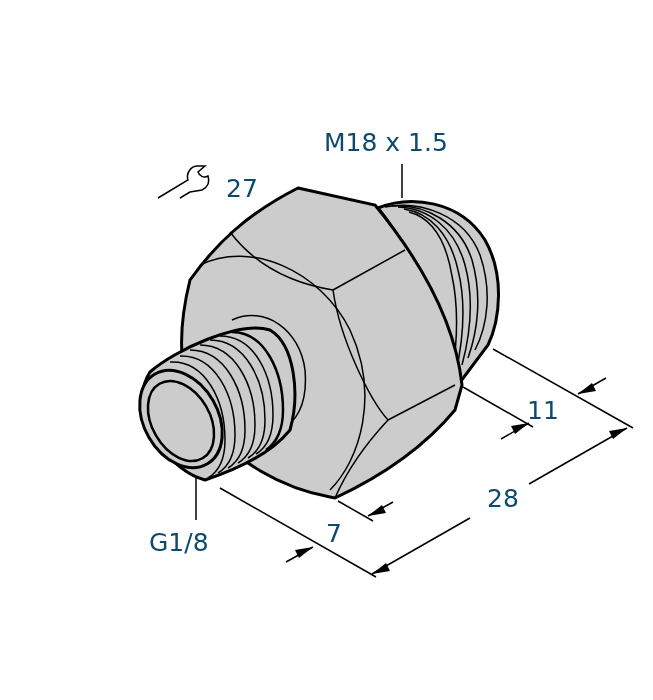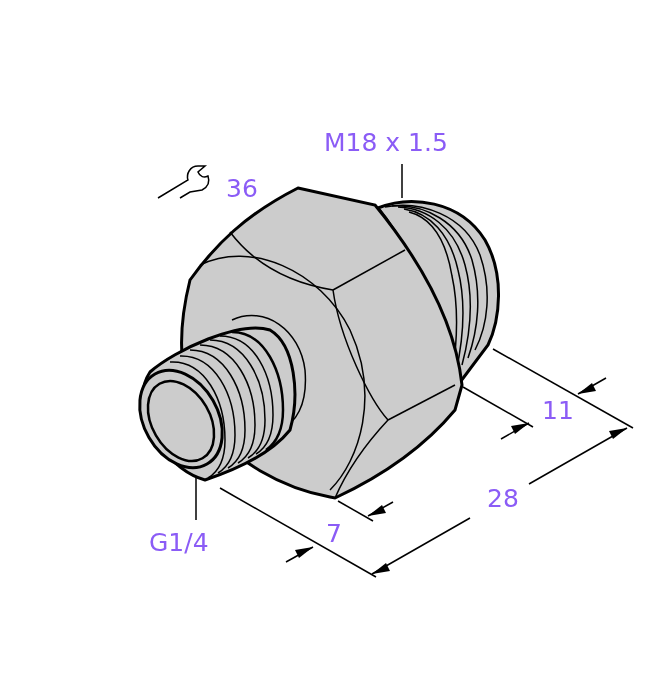--- a/index.html
+++ b/index.html
@@ -2,21 +2,21 @@
 <html><head>
 <meta charset="utf-8">
 <style>
   html, body { margin: 0; padding: 0; background: #ffffff; }
   body { width: 653px; height: 700px; position: relative; overflow: hidden; }
   #drawing { position: absolute; left: 0; top: 0; width: 653px; height: 700px; }
   .label {
     position: absolute;
     font-family: "DejaVu Sans", sans-serif;
     font-size: 25px;
-    color: #8b5cf6;
+    color: #0c4a6e;
     line-height: 1;
     white-space: nowrap;
   }
   .s { stroke: #000; fill: none; }
   .body { fill: #cccccc; stroke: #000; }
 </style>
 </head>
 <body>
 
 <svg id="drawing" viewBox="0 0 653 700" xmlns="http://www.w3.org/2000/svg">
@@ -86,17 +86,17 @@
     <line class="s" stroke-width="1.5" x1="286" y1="562" x2="313" y2="547"></line>
     <polygon points="313,547 299,558 295,550" fill="#000"></polygon>
   </g>
 
   <g>
     <path class="s" stroke-width="1.5" d="M158,198 L188,180 C186,174 190,166 198,166 L205,166 L198,172 C200,177 204,178 208,176 C210,182 208,187 202,190 L190,192 L180,198"></path>
   </g>
 </svg>
 
 <div class="label" style="left:324px; top:130px;">M18 x 1.5</div>
-<div class="label" style="left:226px; top:176px;">36</div>
-<div class="label" style="left:149px; top:530px;">G1/4</div>
-<div class="label" style="left:542px; top:398px;">11</div>
+<div class="label" style="left:226px; top:176px;">27</div>
+<div class="label" style="left:149px; top:530px;">G1/8</div>
+<div class="label" style="left:527px; top:398px;">11</div>
 <div class="label" style="left:326px; top:521px;">7</div>
 <div class="label" style="left:487px; top:486px;">28</div>
 
 </body></html>

